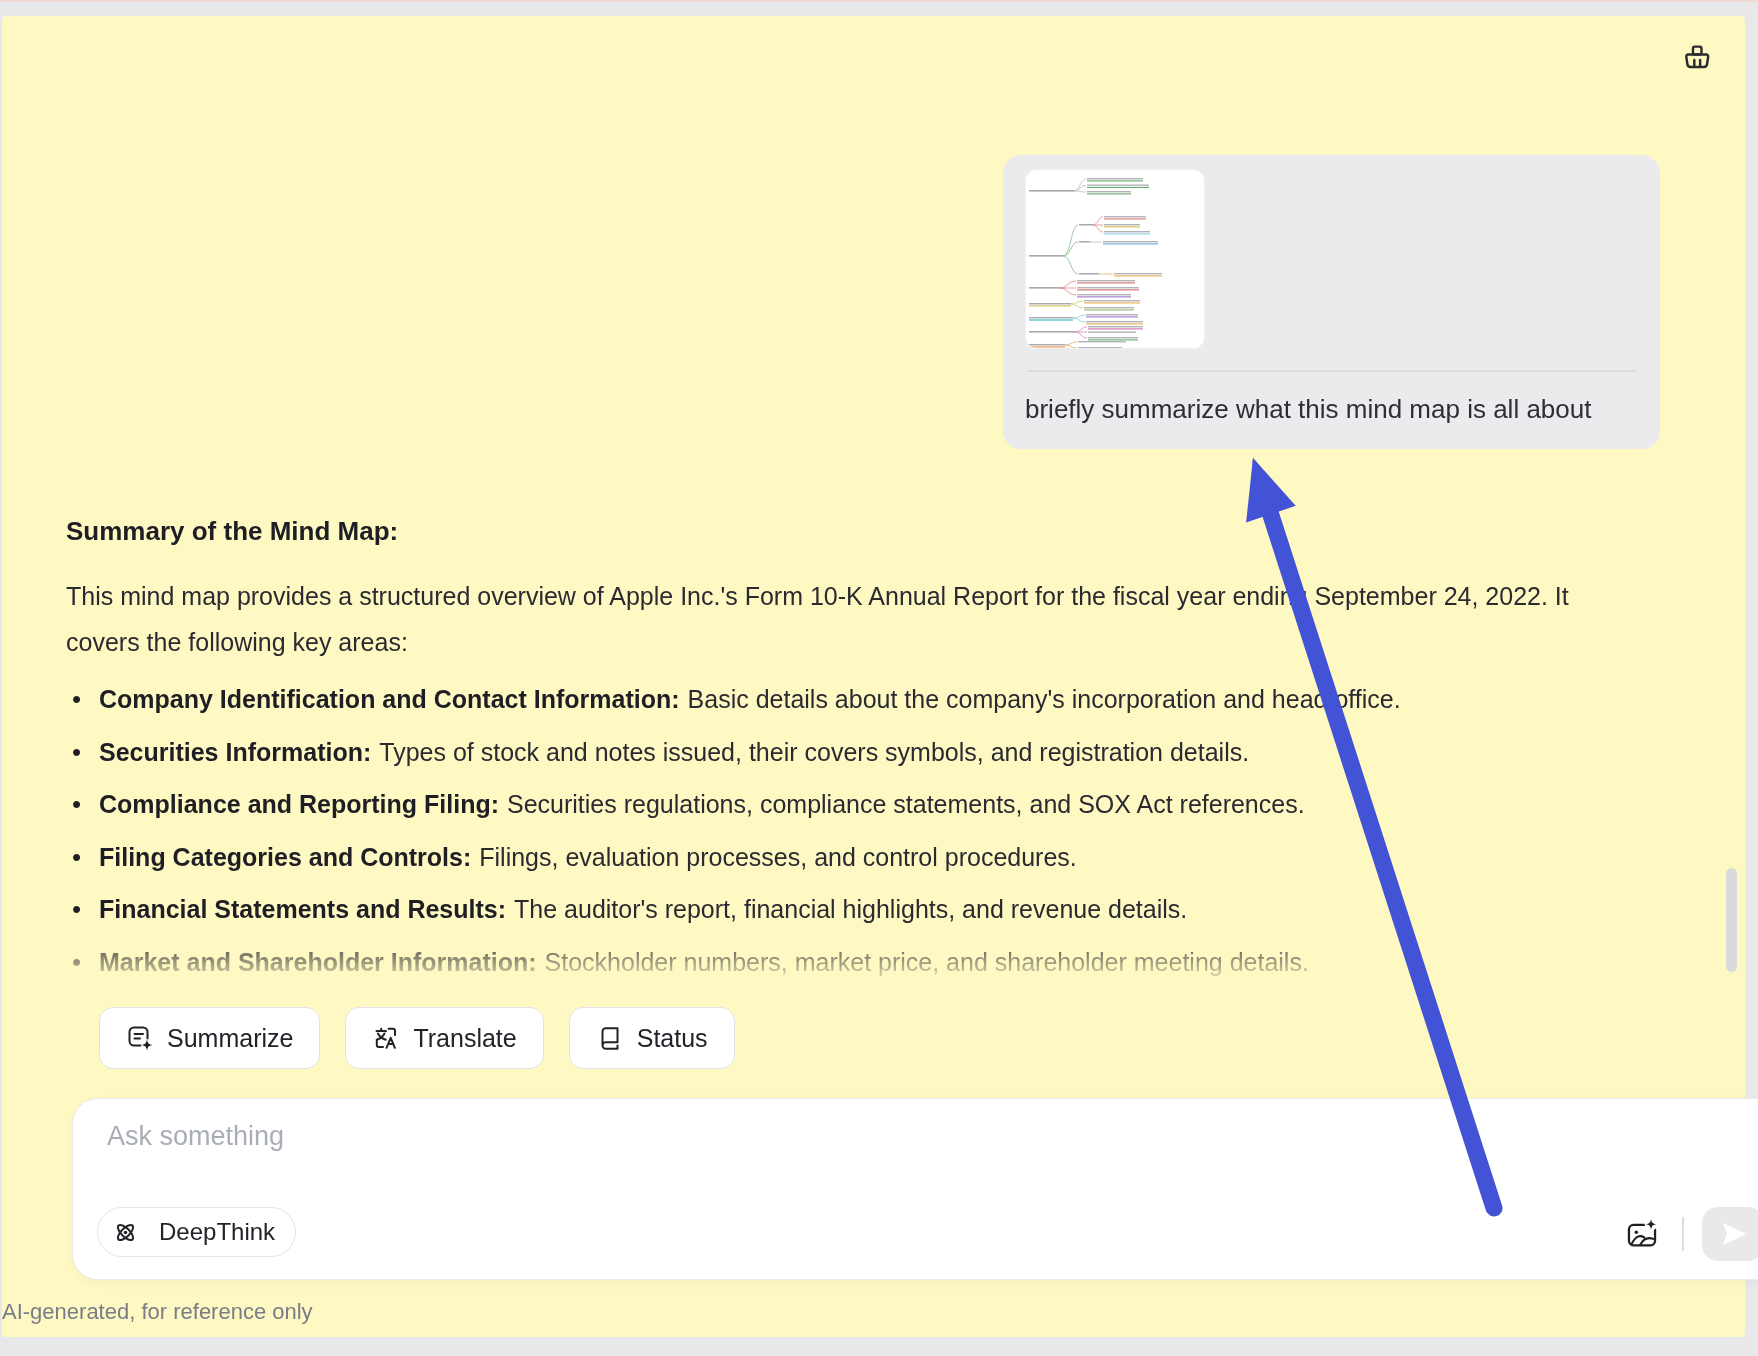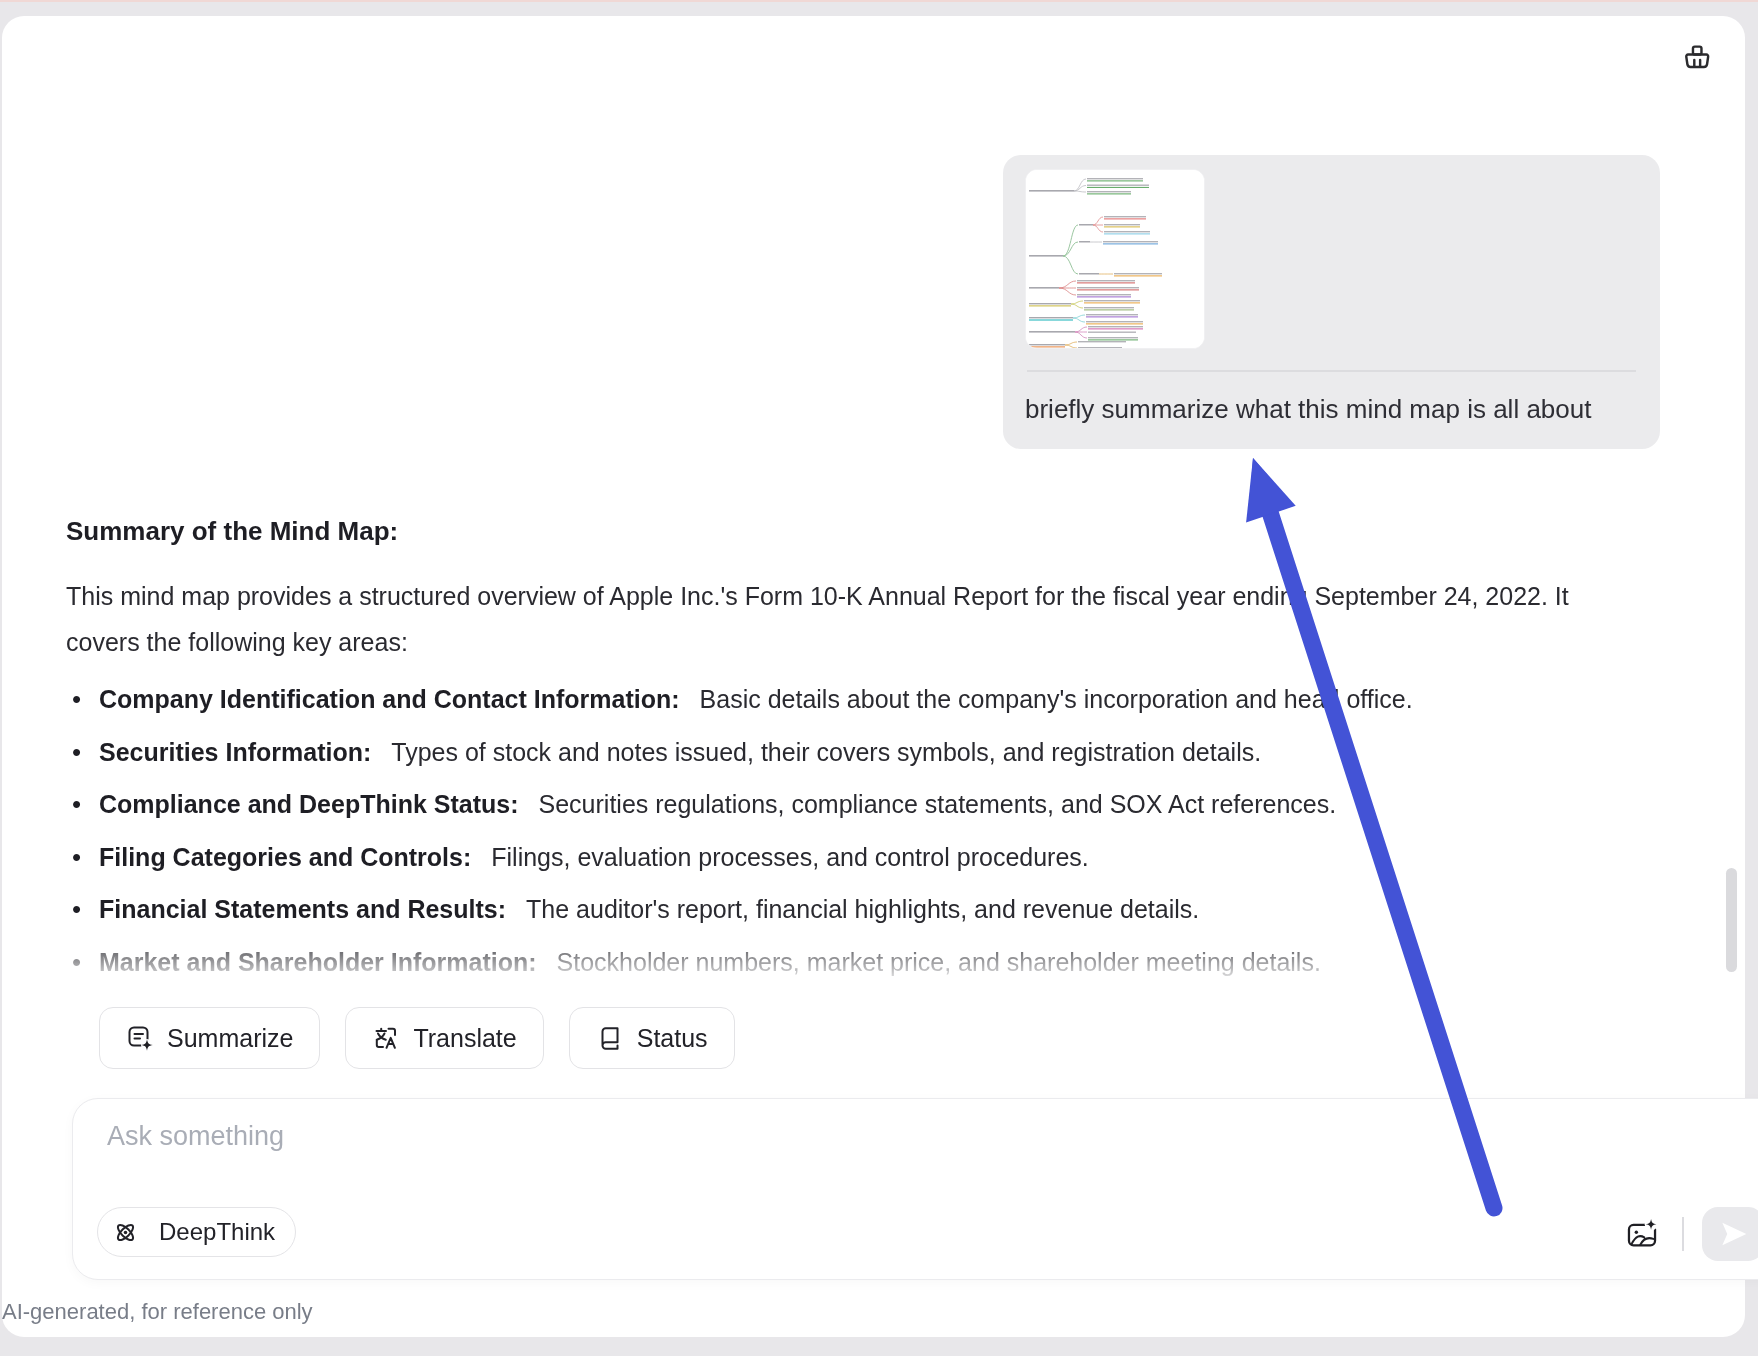--- a/index.html
+++ b/index.html
@@ -10,21 +10,21 @@
     font-family: "Liberation Sans", sans-serif;
     overflow: hidden;
     color: #26262b;
   }
   .top-hairline {
     position: absolute; top: 0; left: 0; width: 100%; height: 2px;
     background: #f0d8d5;
   }
   .panel {
     position: absolute; left: 2px; top: 16px; width: 1743px; height: 1321px;
-    background: #ffffff; border-radius: 22px;
+    background: #fef9c3; border-radius: 4px;
   }
   
   .clear-btn {
     position: absolute; left: 1672px; top: 22px; width: 44px; height: 44px;
     display: flex; align-items: center; justify-content: center;
     background: transparent; border: none; cursor: pointer;
   }
   
   .user-bubble {
     position: absolute; left: 1001px; top: 139px; width: 657px;
@@ -46,21 +46,21 @@
   .answer h3 { font-size: 26px; font-weight: bold; color: #1e1e24; margin-bottom: 26px; }
   .answer p  { font-size: 25px; line-height: 46px; color: #2a2a30; margin-bottom: 16px; }
   .answer ul { list-style: none; }
   .answer li {
     position: relative; padding-left: 33px; height: 36px; line-height: 36px;
     margin-bottom: 16.5px; font-size: 25px; color: #2a2a30; white-space: nowrap;
   }
   .answer li::before {
     content: "•"; position: absolute; left: 6px; top: 0; font-size: 26px; color: #1e1e24;
   }
-  .answer li strong { color: #1e1e24; margin-right: 20px; }
+  .answer li strong { color: #1e1e24; margin-right: 8px; }
   .answer li.faded {
     -webkit-mask-image: linear-gradient(180deg, rgba(0,0,0,.75) 5%, rgba(0,0,0,.12) 100%);
             mask-image: linear-gradient(180deg, rgba(0,0,0,.75) 5%, rgba(0,0,0,.12) 100%);
   }
   
   .actions {
     position: absolute; left: 73px; top: 991px; display: flex; gap: 25px; padding-left: 24px;
   }
   .action-btn {
     height: 62px; display: flex; align-items: center; gap: 13px;
@@ -213,21 +213,21 @@
     <div class="bubble-divider"></div>
     <div class="bubble-text">briefly summarize what this mind map is all about</div>
   </div>
 
   <div class="answer">
     <h3>Summary of the Mind Map:</h3>
     <p>This mind map provides a structured overview of Apple Inc.'s Form 10-K Annual Report for the fiscal year ending September 24, 2022. It covers the following key areas:</p>
     <ul>
       <li><strong>Company Identification and Contact Information:</strong><span>Basic details about the company's incorporation and head office.</span></li>
       <li><strong>Securities Information:</strong><span>Types of stock and notes issued, their covers symbols, and registration details.</span></li>
-      <li><strong>Compliance and DeepThink Status:</strong><span>Securities regulations, compliance statements, and SOX Act references.</span></li>
+      <li><strong>Compliance and Reporting Filing:</strong><span>Securities regulations, compliance statements, and SOX Act references.</span></li>
       <li><strong>Filing Categories and Controls:</strong><span>Filings, evaluation processes, and control procedures.</span></li>
       <li><strong>Financial Statements and Results:</strong><span>The auditor's report, financial highlights, and revenue details.</span></li>
       <li class="faded"><strong>Market and Shareholder Information:</strong><span>Stockholder numbers, market price, and shareholder meeting details.</span></li>
     </ul>
   </div>
 
   <div class="actions">
     <button class="action-btn">
       <span>
         <svg width="28" height="28" viewBox="0 0 28 28" fill="none">

